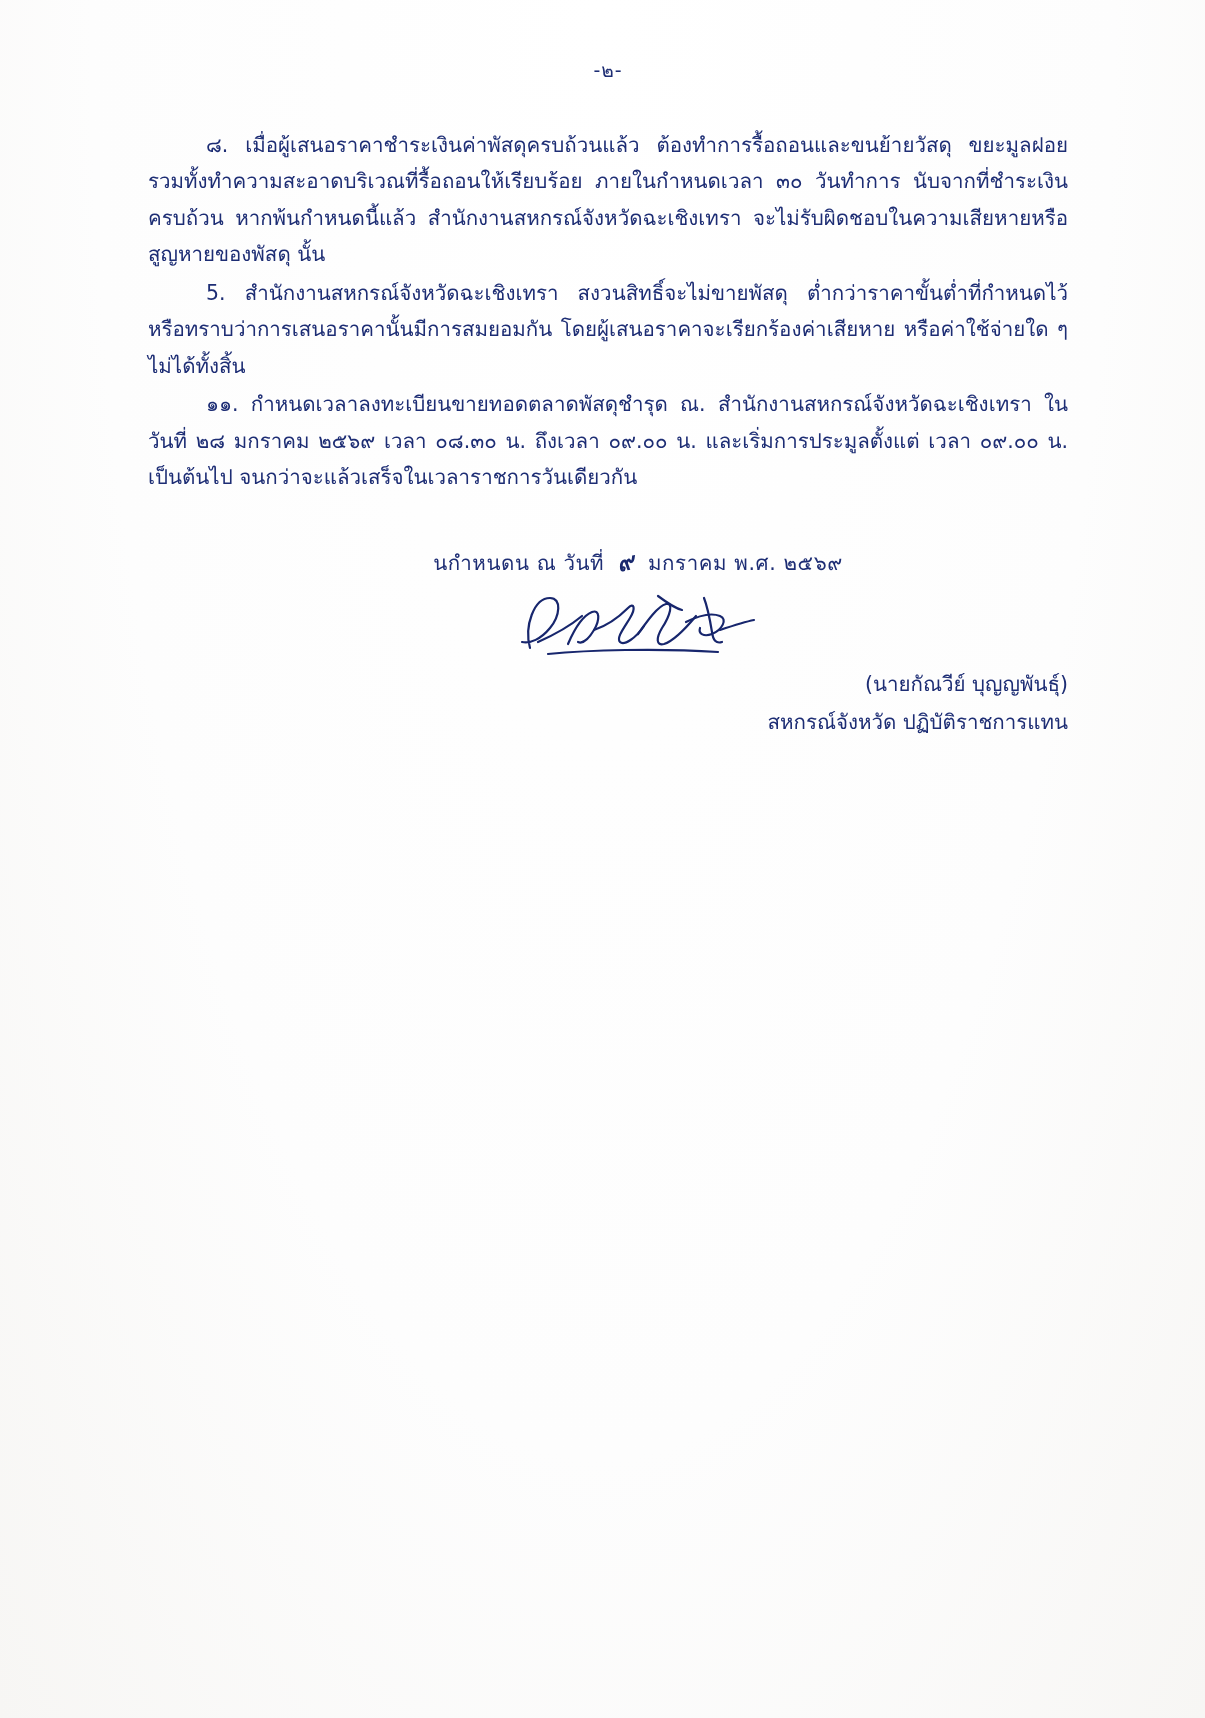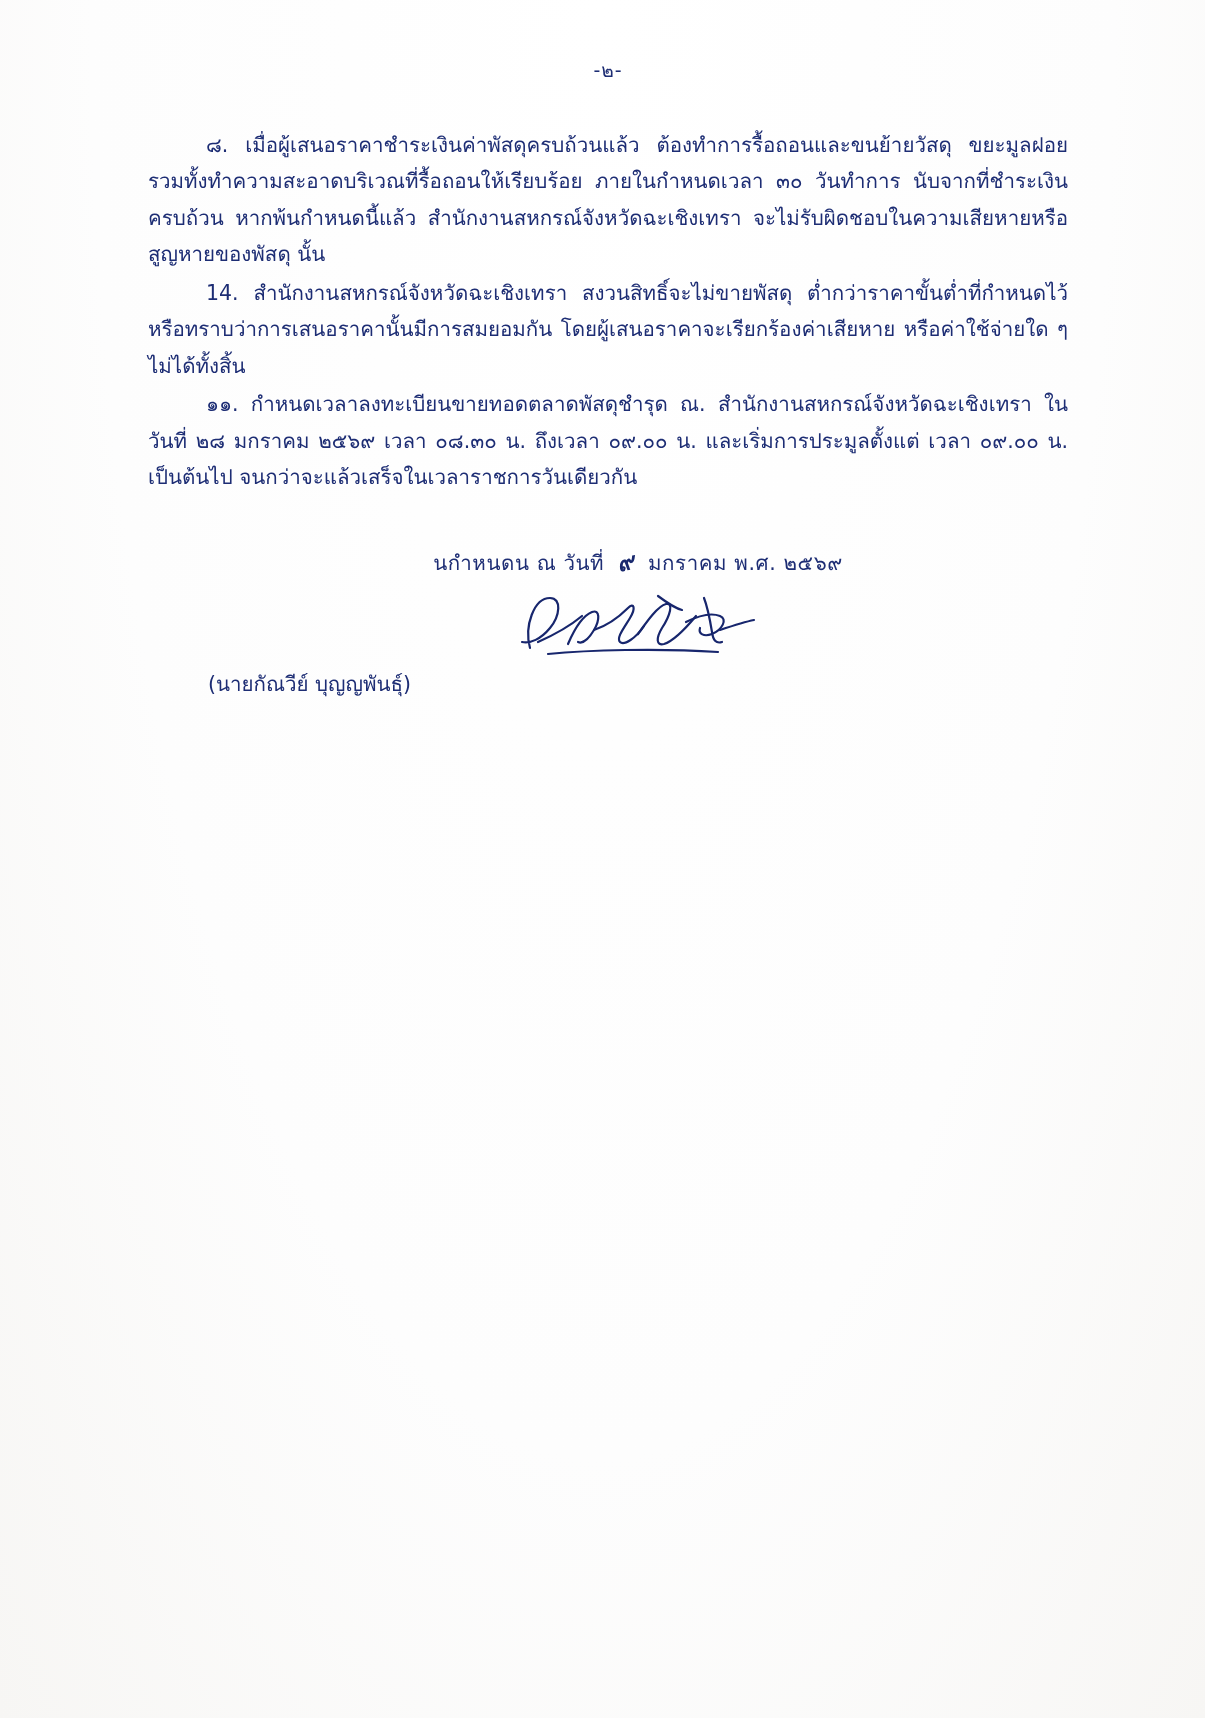--- a/index.html
+++ b/index.html
@@ -60,21 +60,21 @@
     font-family: "DejaVu Serif", serif;
     font-style: italic;
     font-weight: bold;
     font-size: 23px;
     transform: rotate(-12deg);
     margin: 0 6px;
     color: #18286e;
   }
   .sig-block {
     margin-top: 6px;
-    text-align: left;
+    text-align: right;
     padding-left: 60px;
   }
   .signature {
     height: 78px;
     position: relative;
     margin-bottom: 2px;
   }
   .signature svg {
     display: block;
     margin: 0 auto;
@@ -89,21 +89,21 @@
 <body>
 
 <div class="page">
   <div class="paper"></div>
 
   <div class="content">
 
     <div class="page-number">-๒-</div>
 
     <p class="para">๘. เมื่อผู้เสนอราคาชำระเงินค่าพัสดุครบถ้วนแล้ว ต้องทำการรื้อถอนและขนย้ายวัสดุ ขยะมูลฝอย รวมทั้งทำความสะอาดบริเวณที่รื้อถอนให้เรียบร้อย ภายในกำหนดเวลา ๓๐ วันทำการ นับจากที่ชำระเงินครบถ้วน หากพ้นกำหนดนี้แล้ว สำนักงานสหกรณ์จังหวัดฉะเชิงเทรา จะไม่รับผิดชอบในความเสียหายหรือสูญหายของพัสดุ นั้น</p>
-    <p class="para">14. สำนักงานสหกรณ์จังหวัดฉะเชิงเทรา สงวนสิทธิ์จะไม่ขายพัสดุ ต่ำกว่าราคาขั้นต่ำที่กำหนดไว้ หรือทราบว่าการเสนอราคานั้นมีการสมยอมกัน โดยผู้เสนอราคาจะเรียกร้องค่าเสียหาย หรือค่าใช้จ่ายใด ๆ ไม่ได้ทั้งสิ้น</p>
+    <p class="para">5. สำนักงานสหกรณ์จังหวัดฉะเชิงเทรา สงวนสิทธิ์จะไม่ขายพัสดุ ต่ำกว่าราคาขั้นต่ำที่กำหนดไว้ หรือทราบว่าการเสนอราคานั้นมีการสมยอมกัน โดยผู้เสนอราคาจะเรียกร้องค่าเสียหาย หรือค่าใช้จ่ายใด ๆ ไม่ได้ทั้งสิ้น</p>
     <p class="para">๑๑. กำหนดเวลาลงทะเบียนขายทอดตลาดพัสดุชำรุด ณ. สำนักงานสหกรณ์จังหวัดฉะเชิงเทรา ในวันที่  ๒๘ มกราคม ๒๕๖๙  เวลา ๐๘.๓๐ น. ถึงเวลา ๐๙.๐๐ น. และเริ่มการประมูลตั้งแต่ เวลา  ๐๙.๐๐ น. เป็นต้นไป  จนกว่าจะแล้วเสร็จในเวลาราชการวันเดียวกัน</p>
 
     <div class="announce">
       <span>นกำหนดน  ณ  วันที่</span>
       <span class="handdate">๙</span>
       <span>มกราคม  พ.ศ.  ๒๕๖๙</span>
     </div>
 
     <div class="sig-block">
       <div class="signature">
@@ -116,16 +116,17 @@
             <path d="M130 48 C 140 34, 150 20, 158 18 C 166 16, 162 30, 154 42 C 148 52, 148 60, 156 58 C 166 55, 178 42, 188 30"></path>
             <path d="M150 10 C 158 16, 166 22, 174 24"></path>
             <path d="M178 36 C 190 30, 202 26, 212 30 C 220 33, 214 44, 204 48 C 196 51, 190 48, 192 42"></path>
             <path d="M196 12 C 200 22, 202 34, 204 46 C 205 54, 208 58, 214 56"></path>
             <path d="M212 44 C 224 40, 236 36, 246 34"></path>
             <path d="M40 68 C 80 64, 150 62, 210 66"></path>
           </g>
         </svg>
       </div>
       <div class="sig-line">(นายกัณวีย์ บุญญพันธุ์)</div>
+      <div class="sig-line">สหกรณ์จังหวัด ปฏิบัติราชการแทน</div>
     </div>
 
   </div>
 </div>
 
 </body></html>

